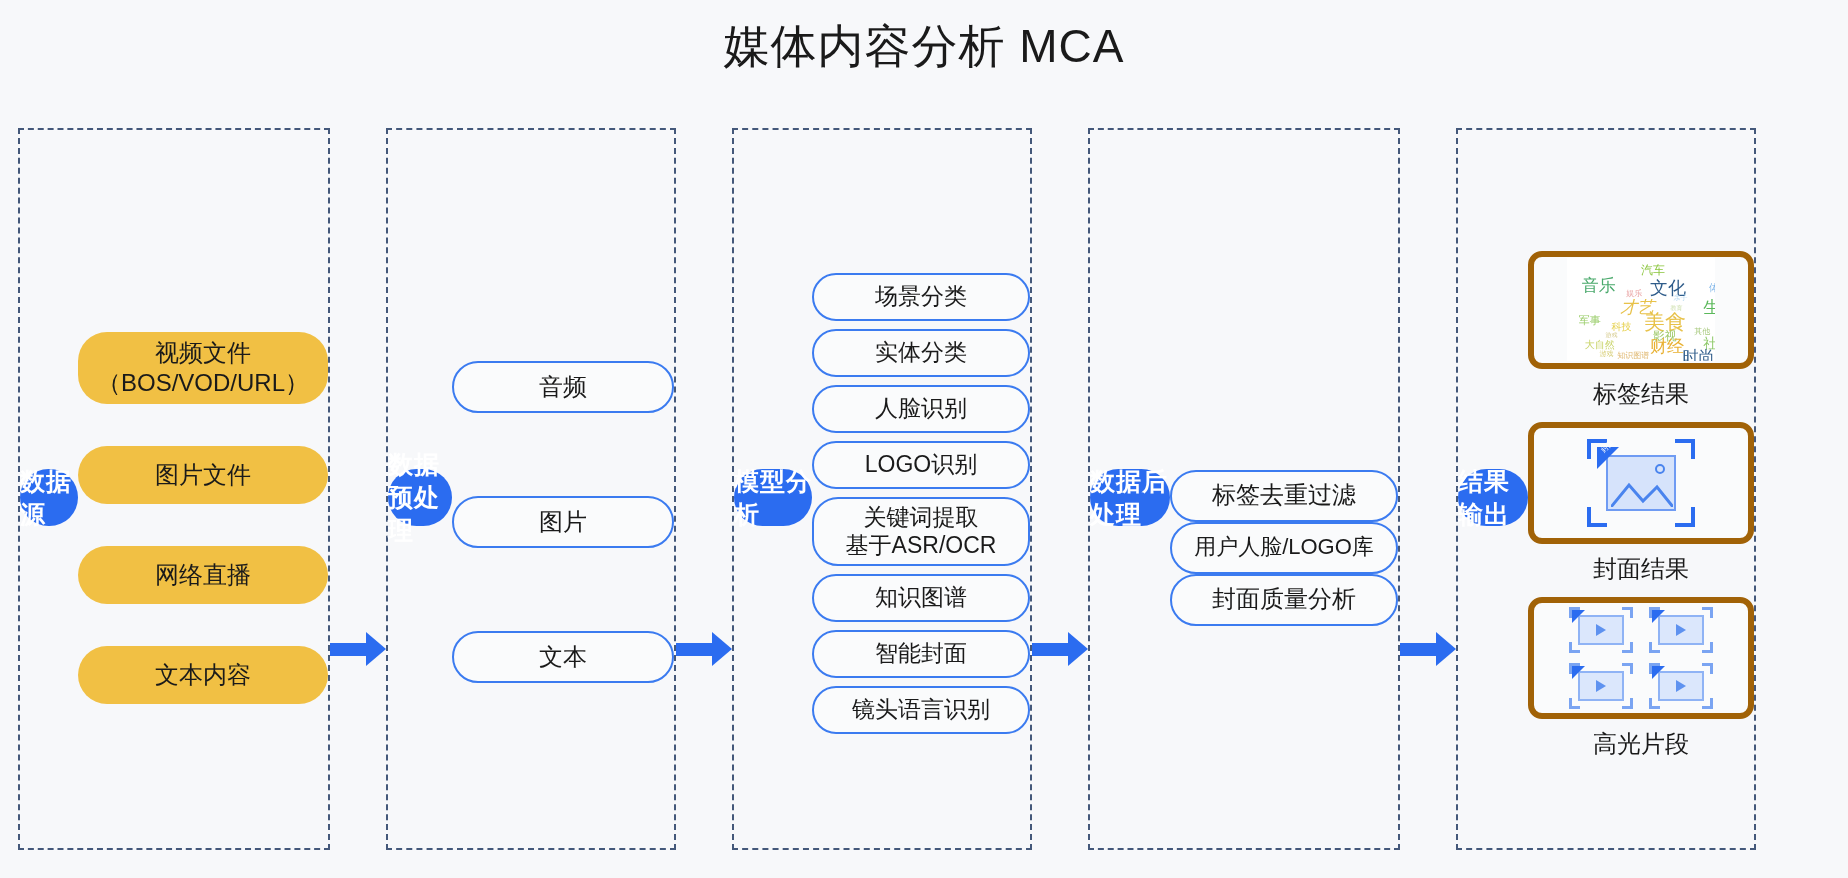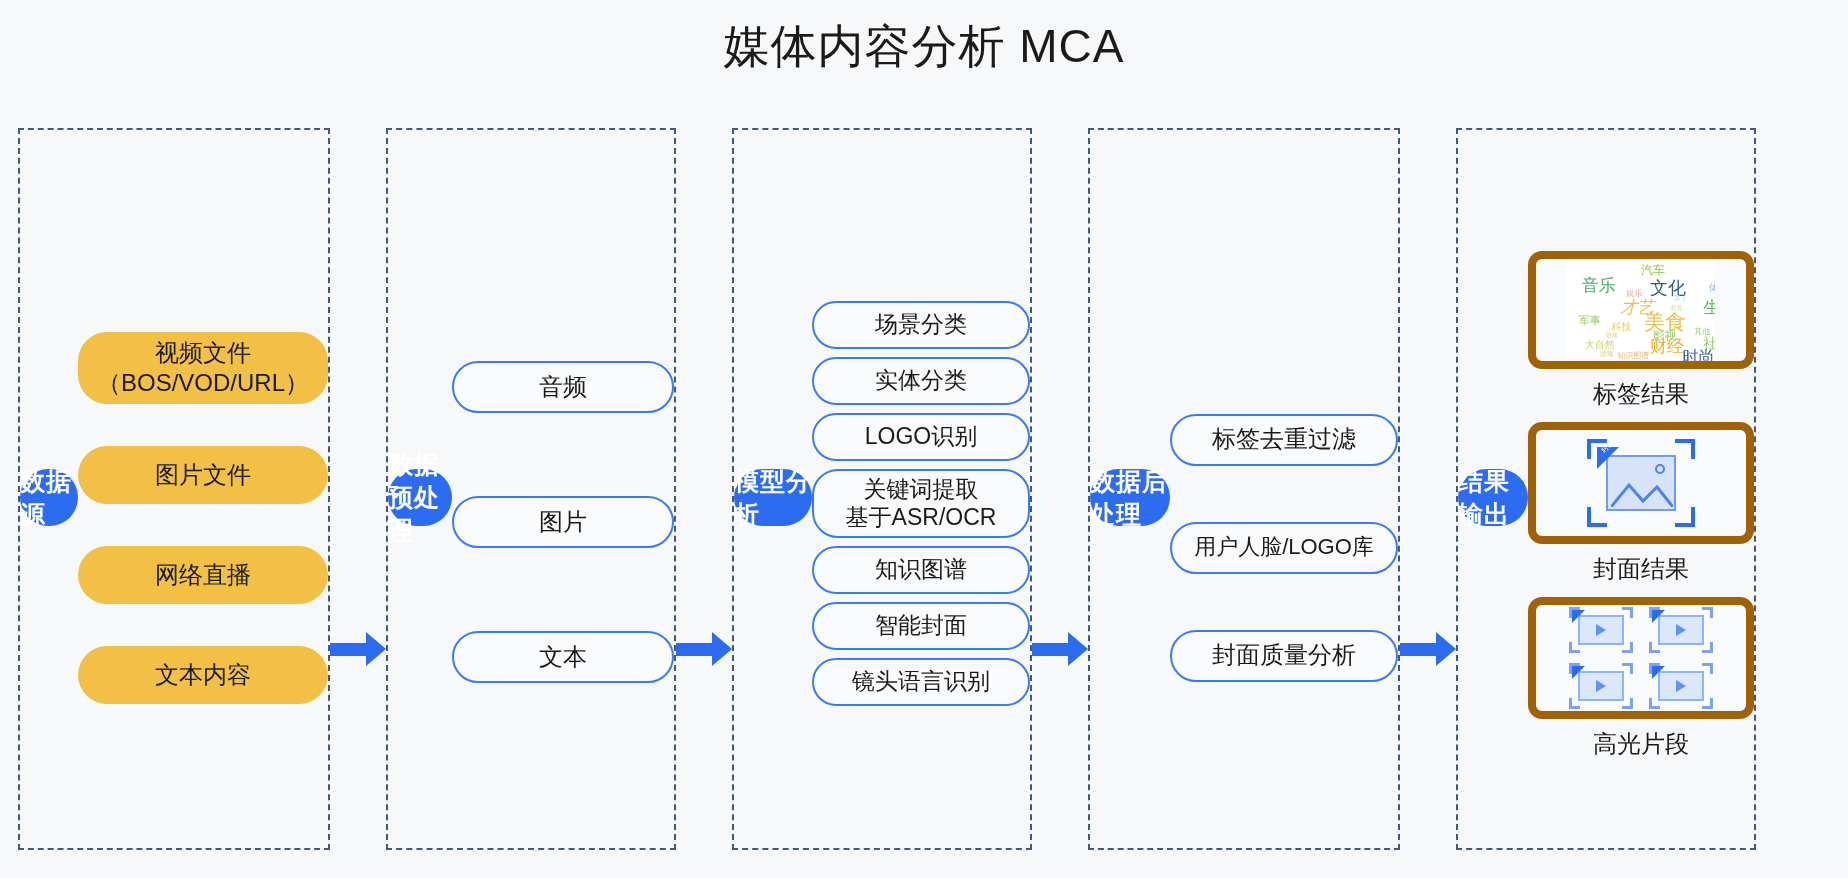--- a/index.html
+++ b/index.html
@@ -50,21 +50,21 @@
   .col-2 .col-head, .col-3 .col-head { width: 264px; }
   .col-5 .col-head { width: 272px; }
 
   
   .body { width: 100%; flex: 1; display: flex; flex-direction: column;
           align-items: center; }
 
   .body-1 { justify-content: flex-start; padding-top: 57px; gap: 42px; }
   .body-2 { justify-content: flex-start; padding-top: 66px; gap: 83px; }
   .body-3 { justify-content: flex-start; padding-top: 29px; gap: 8px; }
-  .body-4 { justify-content: flex-start; padding-top: 117px; gap: 56px; }
+  .body-4 { justify-content: flex-start; padding-top: 117px; }
   .body-5 { justify-content: flex-start; padding-top: 32px; gap: 12px; }
 
   .pill-solid {
     width: 250px; min-height: 58px;
     background: #f1c044;
     border-radius: 29px;
     color: #1a1a1a; font-size: 24px;
     display: flex; align-items: center; justify-content: center;
     text-align: center; line-height: 1.22; padding: 6px 8px;
   }
@@ -83,21 +83,21 @@
   .body-2 .pill-outline { width: 222px; min-height: 52px; font-size: 24px; }
   .body-3 .pill-outline { width: 218px; min-height: 48px; }
   .body-3 .pill-outline.two-line { min-height: 66px; }
   .body-4 .pill-outline { width: 228px; min-height: 52px; font-size: 24px; }
   .body-4 .pill-outline.small { font-size: 22px; }
 
   
   .result-group { display: flex; flex-direction: column; align-items: center; }
   .result-card {
     width: 226px; height: 118px;
-    border: 8px solid #a16207;
+    border: 6px solid #a16207;
     border-radius: 14px;
     background: #fafbfc;
     display: flex; align-items: center; justify-content: center;
     overflow: hidden;
   }
   .result-card.tall { height: 122px; }
   .result-label {
     margin-top: 9px;
     font-size: 24px; color: #1a1a1a; text-align: center;
   }
@@ -232,20 +232,21 @@
     <div class="arrow">
       <div class="shaft"></div>
       <div class="head"></div>
     </div>
 
     <div class="col col-3">
       <div class="col-head">模型分析</div>
       <div class="body body-3">
         <div class="pill-outline">场景分类</div>
         <div class="pill-outline">实体分类</div>
+        <div class="pill-outline">人脸识别</div>
         <div class="pill-outline">LOGO识别</div>
         <div class="pill-outline two-line">关键词提取
 基于ASR/OCR</div>
         <div class="pill-outline">知识图谱</div>
         <div class="pill-outline">智能封面</div>
         <div class="pill-outline">镜头语言识别</div>
       </div>
     </div>
 
     <div class="arrow">

